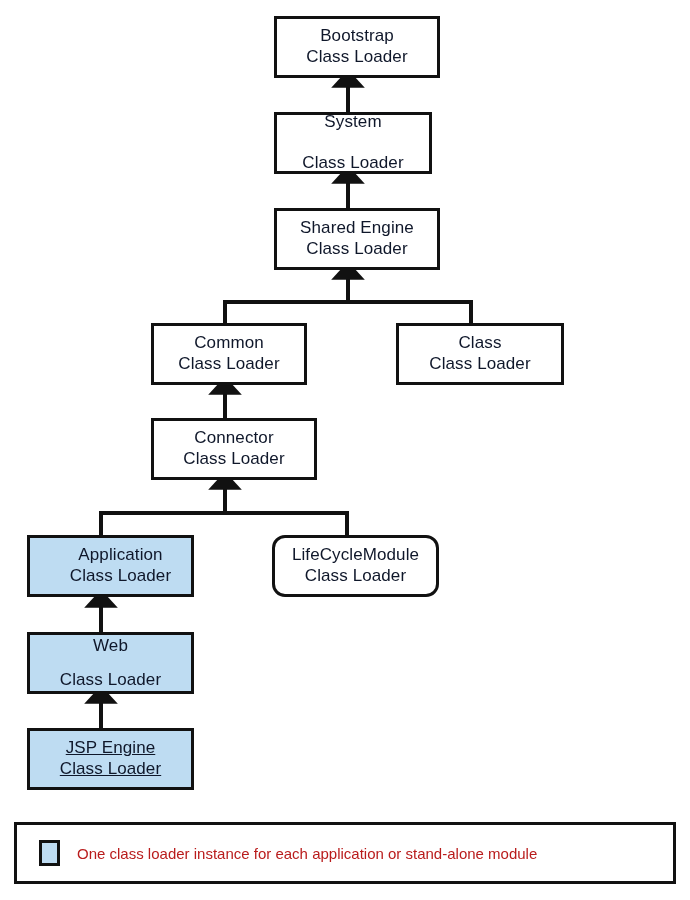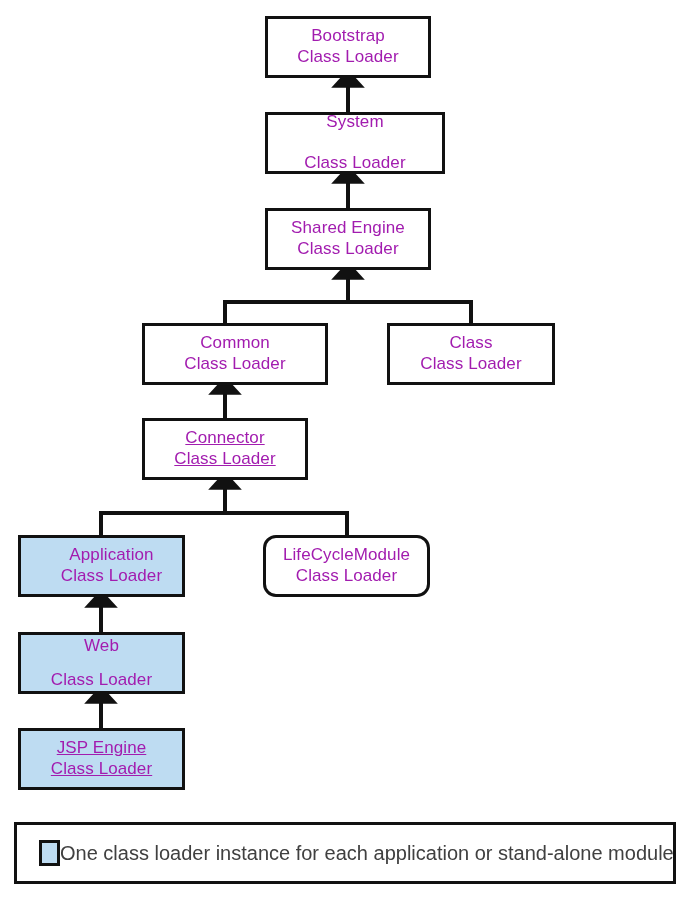--- a/index.html
+++ b/index.html
@@ -24,23 +24,24 @@
     position: absolute;
     box-sizing: border-box;
     border: 3px solid #111111;
     background: #ffffff;
     display: flex;
     flex-direction: column;
     align-items: center;
     justify-content: center;
     line-height: 1.22;
     font-size: 17px;
-    color: #a21caf;
+    color: #0f172a;
     text-align: center;
     letter-spacing: 0.1px;
+    margin-left: 9px;
   }
   .node.blue {
     background: #bedcf2;
   }
   .node .l1, .node .l2 {
     display: block;
     white-space: nowrap;
   }
   svg.links {
     position: absolute;
@@ -64,22 +65,23 @@
   #legend-swatch {
     width: 21px;
     height: 26px;
     box-sizing: border-box;
     border: 3px solid #111111;
     background: #bedcf2;
     margin-left: 22px;
     flex: none;
   }
   #legend-text {
-    font-size: 20px;
-    color: #404040;
+    margin-left: 17px;
+    font-size: 15px;
+    color: #b91c1c;
     white-space: nowrap;
   }
 </style>
 </head>
 <body>
 
 <div id="diagram">
 
   <svg class="links" viewBox="0 0 690 900" xmlns="http://www.w3.org/2000/svg">
     <defs>
@@ -105,41 +107,41 @@
 
       <line x1="101" y1="728" x2="101" y2="699" marker-end="url(#arrowhead)"></line>
     </g>
   </svg>
 
   <div class="node" style="left:265px; top:16px; width:166px; height:62px;">
     <span class="l1">Bootstrap</span>
     <span class="l2">Class Loader</span>
   </div>
 
-  <div class="node" style="left:265px; top:112px; width:180px; height:62px;gap:20px;">
+  <div class="node" style="left:265px; top:112px; width:158px; height:62px;gap:20px;">
     <span class="l1">System</span>
     <span class="l2">Class Loader</span>
   </div>
 
   <div class="node" style="left:265px; top:208px; width:166px; height:62px;">
     <span class="l1">Shared Engine</span>
     <span class="l2">Class Loader</span>
   </div>
 
-  <div class="node" style="left:142px; top:323px; width:186px; height:62px;">
+  <div class="node" style="left:142px; top:323px; width:156px; height:62px;">
     <span class="l1">Common</span>
     <span class="l2">Class Loader</span>
   </div>
 
   <div class="node" style="left:387px; top:323px; width:168px; height:62px;">
     <span class="l1">Class</span>
     <span class="l2">Class Loader</span>
   </div>
 
-  <div class="node" style="left:142px; top:418px; width:166px; height:62px;text-decoration:underline;">
+  <div class="node" style="left:142px; top:418px; width:166px; height:62px;">
     <span class="l1">Connector</span>
     <span class="l2">Class Loader</span>
   </div>
 
   <div class="node blue" style="left:18px; top:535px; width:167px; height:62px;padding-left:20px;">
     <span class="l1">Application</span>
     <span class="l2">Class Loader</span>
   </div>
 
   <div class="node" style="left:263px; top:535px; width:167px; height:62px;border-radius:13px;">

